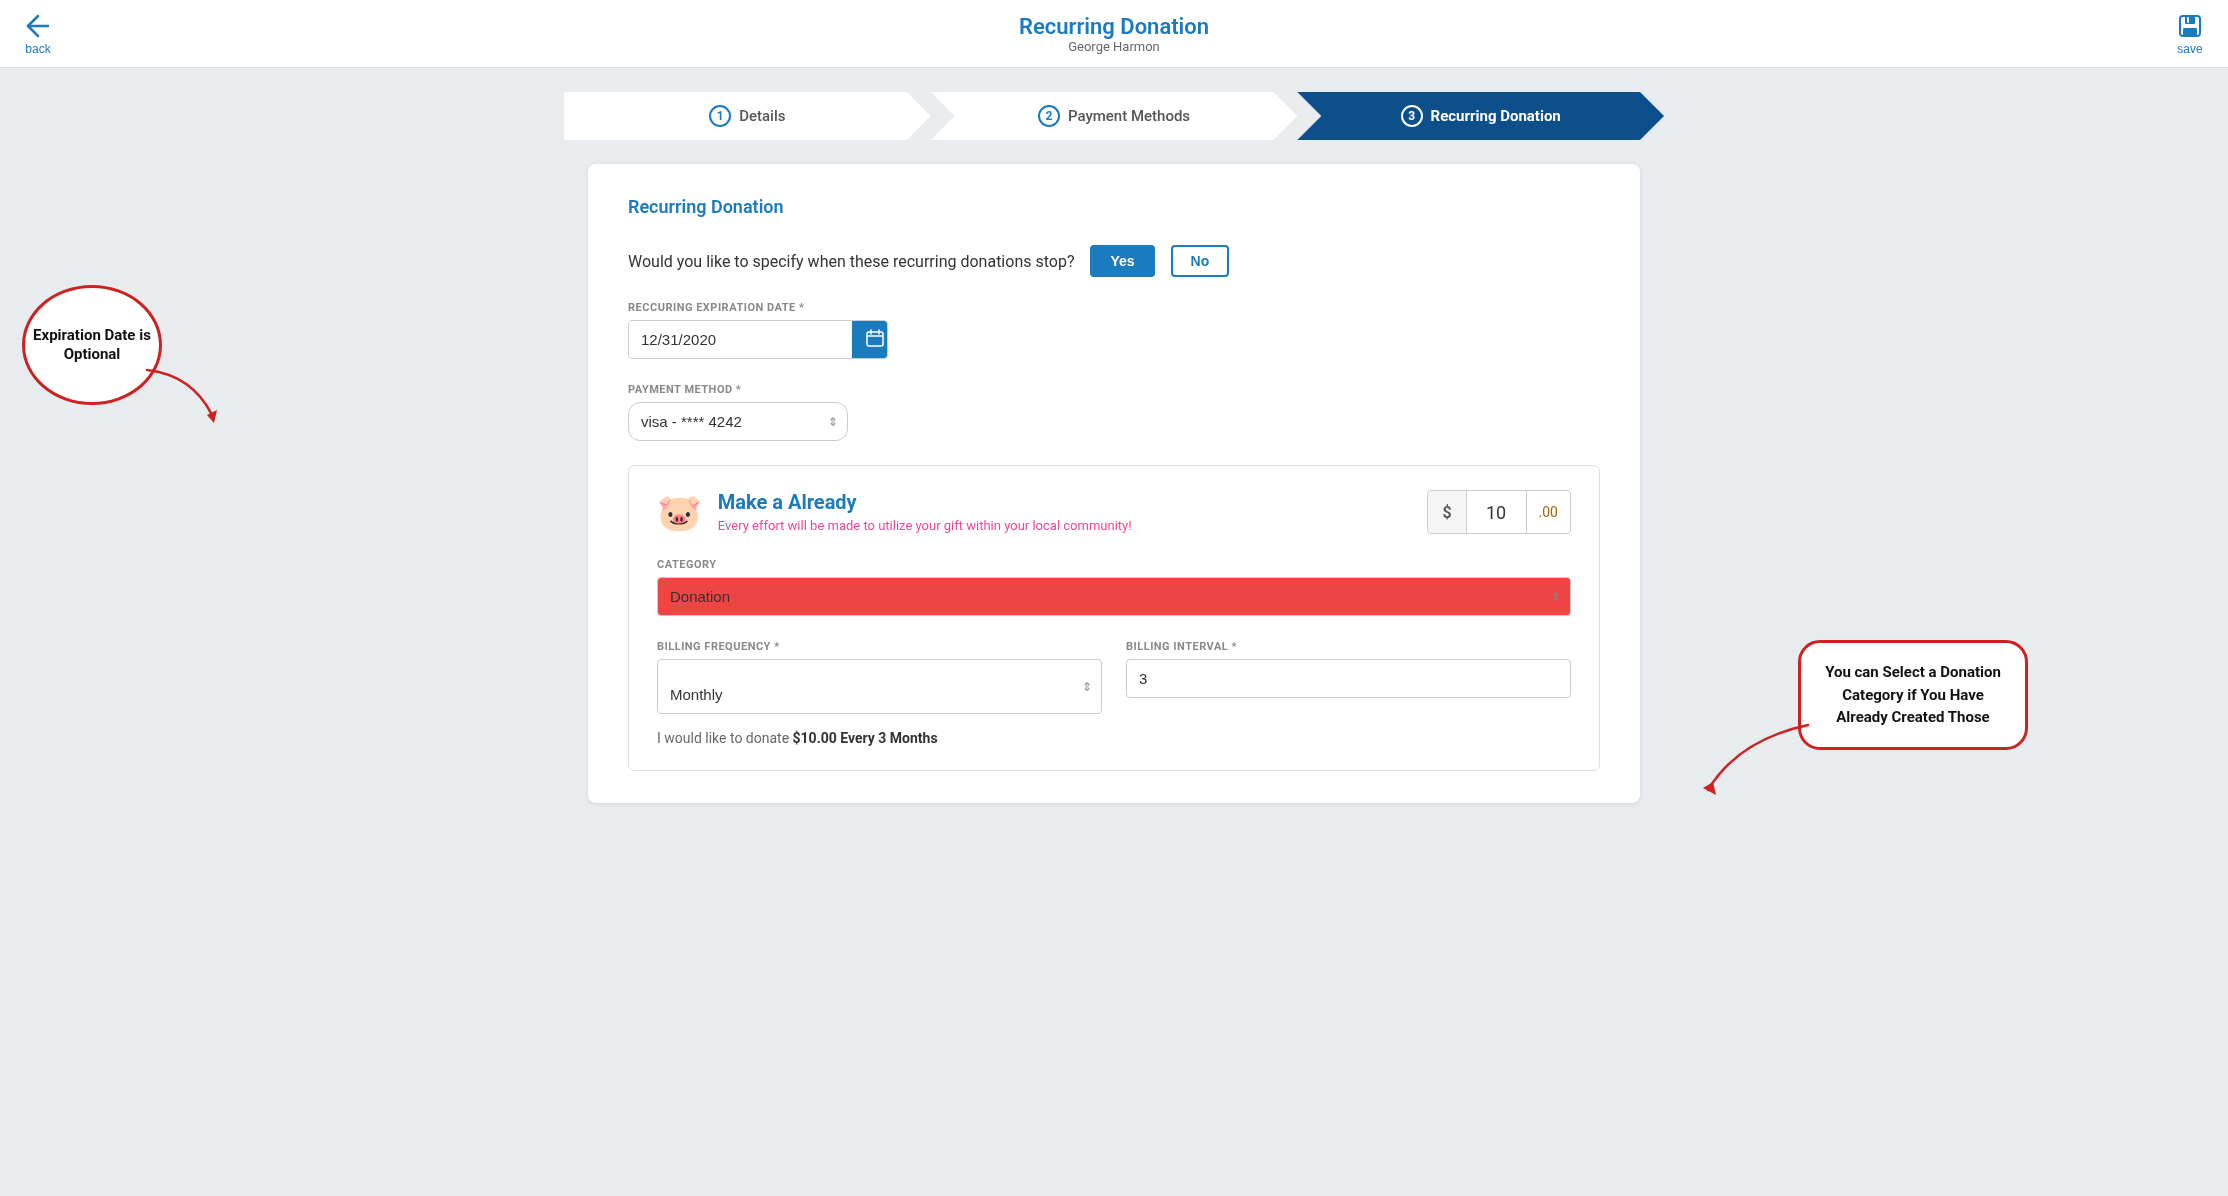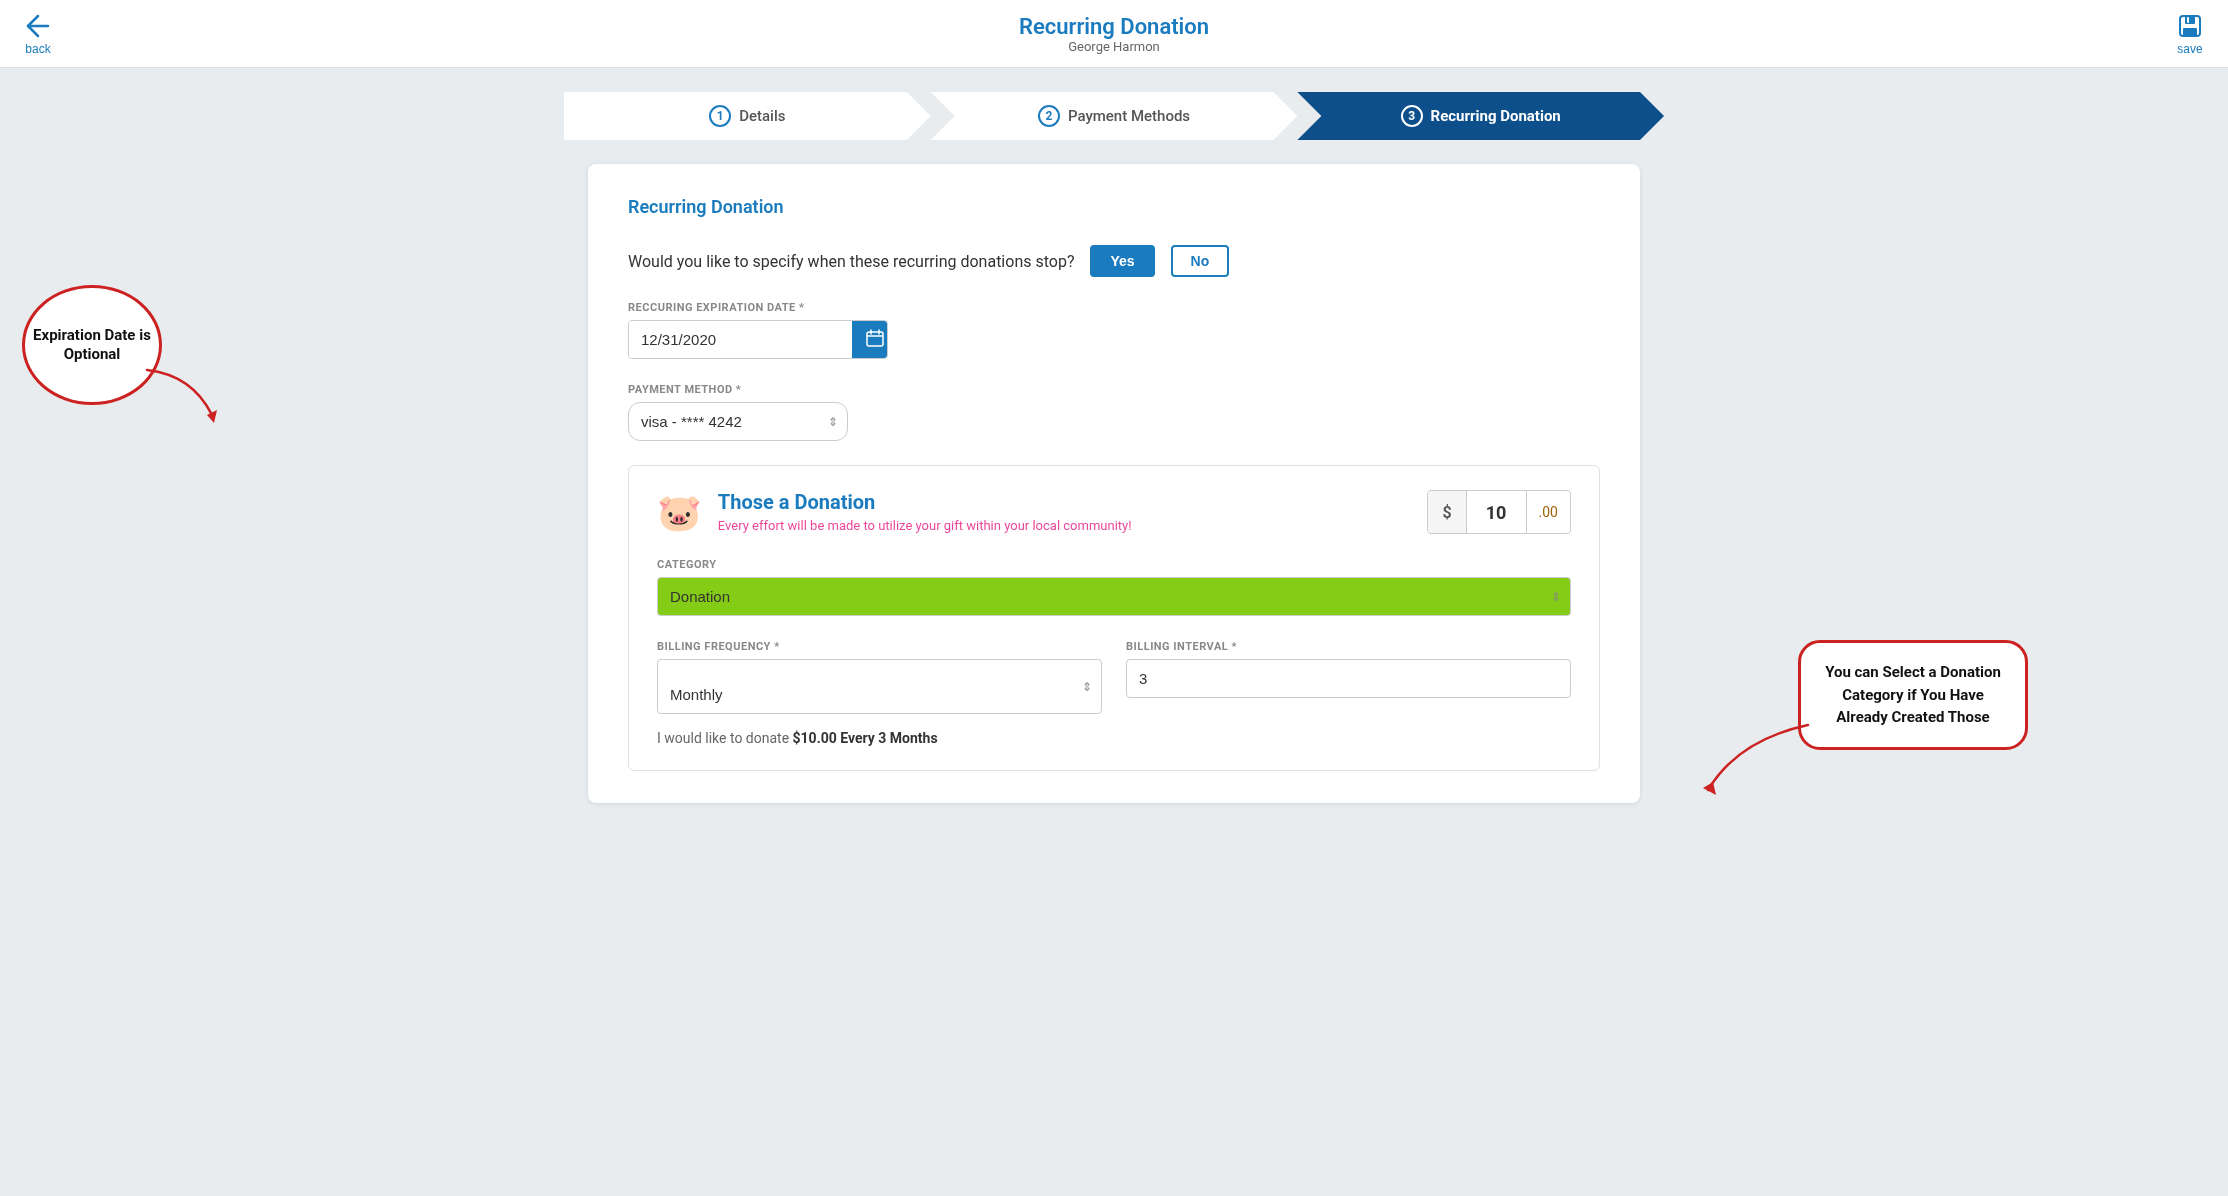--- a/index.html
+++ b/index.html
@@ -262,21 +262,21 @@
       padding: 0 14px;
       display: flex;
       align-items: center;
       font-size: 16px;
       font-weight: 600;
       color: #555;
     }
     .amount-value {
       padding: 0 16px;
       font-size: 18px;
-      font-weight: 700;
+      font-weight: 400;
       color: #333;
       display: flex;
       align-items: center;
       border-right: 1px solid #ccc;
       min-width: 60px;
       justify-content: center;
     }
     .amount-cents {
       padding: 0 12px;
       font-size: 14px;
@@ -340,21 +340,21 @@
     }
 
     
     .category-select {
       appearance: none;
       border: 1px solid #ccc;
       border-radius: 4px;
       padding: 10px 36px 10px 12px;
       font-size: 15px;
       color: #333;
-      background: #84cc16;
+      background: #ef4444;
       cursor: pointer;
       width: 100%;
       outline: none;
     }
 
     
     .page-wrapper {
       position: relative;
     }
 
@@ -470,21 +470,21 @@
             <option>visa - **** 4242</option>
           </select>
         </div>
       </div>
 
       <div class="donation-section">
         <div class="donation-header">
           <div class="donation-header-left">
             <div class="donation-icon">🐷</div>
             <div>
-              <div class="donation-title">Those a Donation</div>
+              <div class="donation-title">Make a Already</div>
               <div class="donation-desc">Every effort will be made to utilize your gift within your local community!</div>
             </div>
           </div>
           <div class="amount-widget">
             <div class="amount-dollar">$</div>
             <div class="amount-value">10</div>
             <div class="amount-cents">.00</div>
           </div>
         </div>
 

